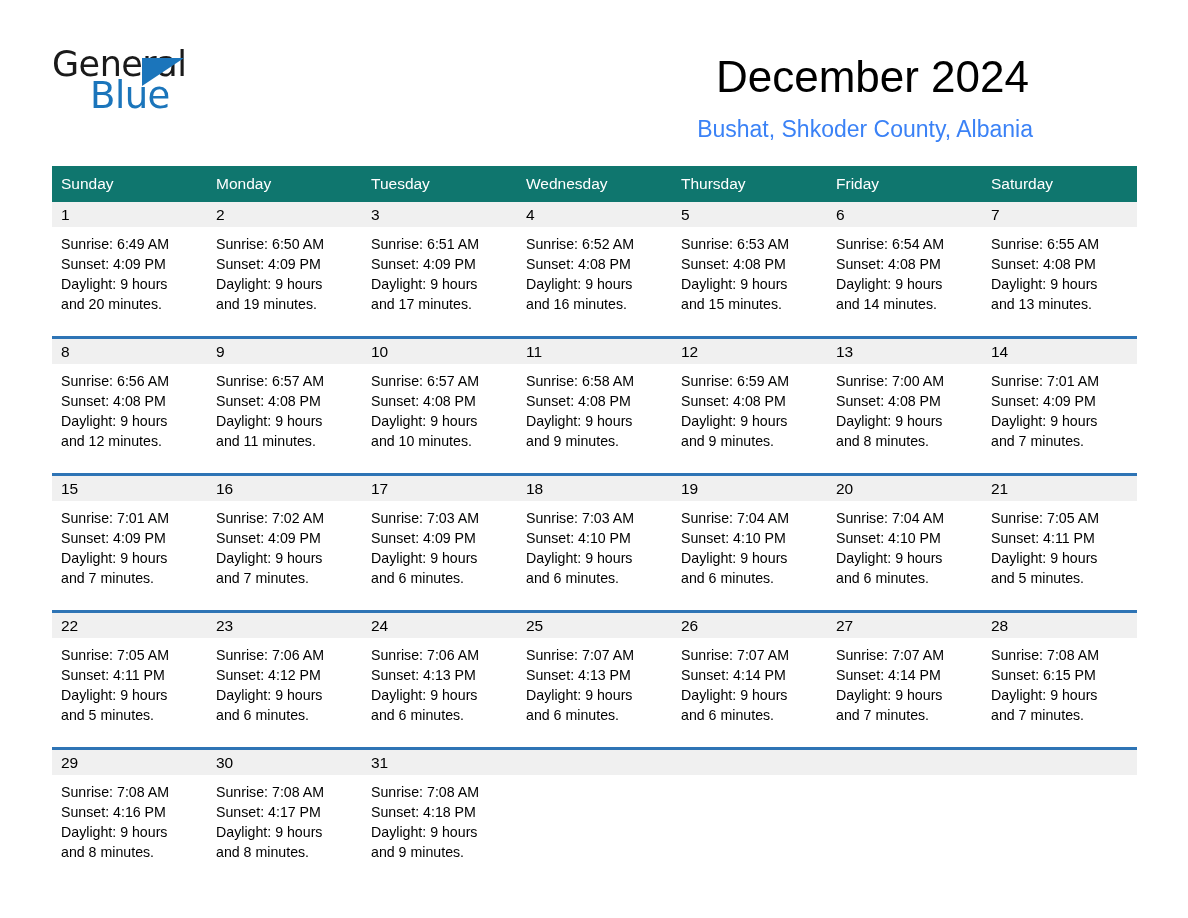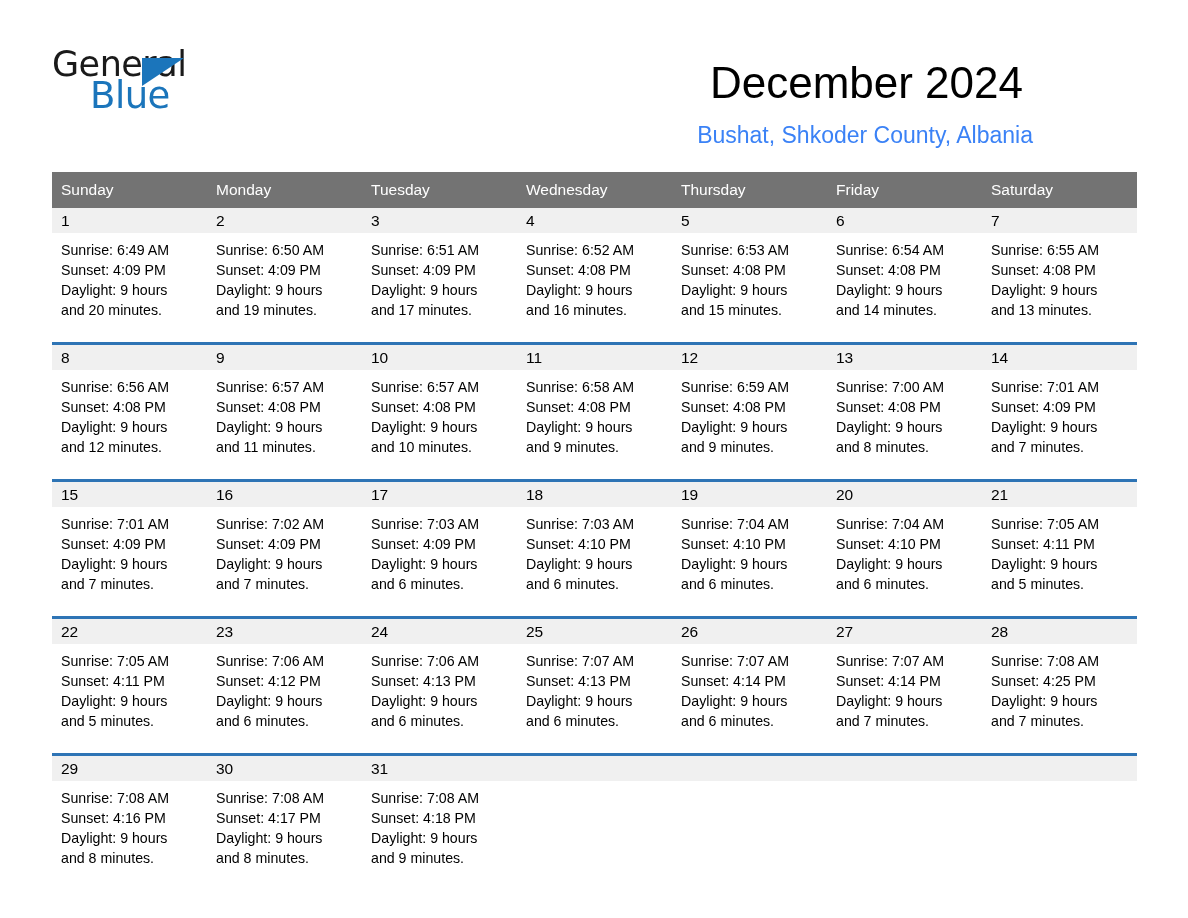--- a/index.html
+++ b/index.html
@@ -65,40 +65,40 @@
     border-bottom: 28px solid transparent;
   }
   .title-wrap {
     text-align: right;
     padding-top: 2px;
   }
   .month-title {
     font-size: 44px;
     line-height: 54px;
     font-weight: normal;
-    margin: 10px;
+    margin: 4px;
     color: #000;
     letter-spacing: 0px;
   }
   .location {
     font-size: 23px;
     line-height: 30px;
     margin: 10px 0 0 0;
     font-weight: normal;
     color: #3b82f6;
   }
 
   
   .calendar {
     margin: 22px 52px 0 52px;
     width: 1085px;
   }
   .weekday-row {
     display: flex;
-    background: #737373;
+    background: #0f766e;
   }
   .weekday {
     flex: 1 1 0;
     box-sizing: border-box;
     color: #ffffff;
     font-size: 15.5px;
     line-height: 18px;
     padding: 9px 0 9px 9px;
   }
 
@@ -478,21 +478,21 @@
               <div>Daylight: 9 hours</div>
               <div>and 7 minutes.</div>
             </div>
           </div>
           <div class="day">
             <div class="daynum-band">
               <span class="daynum">28</span>
             </div>
             <div class="details">
               <div>Sunrise: 7:08 AM</div>
-              <div>Sunset: 4:25 PM</div>
+              <div>Sunset: 6:15 PM</div>
               <div>Daylight: 9 hours</div>
               <div>and 7 minutes.</div>
             </div>
           </div>
         </div>
         <div class="week">
           <div class="day">
             <div class="daynum-band">
               <span class="daynum">29</span>
             </div>

